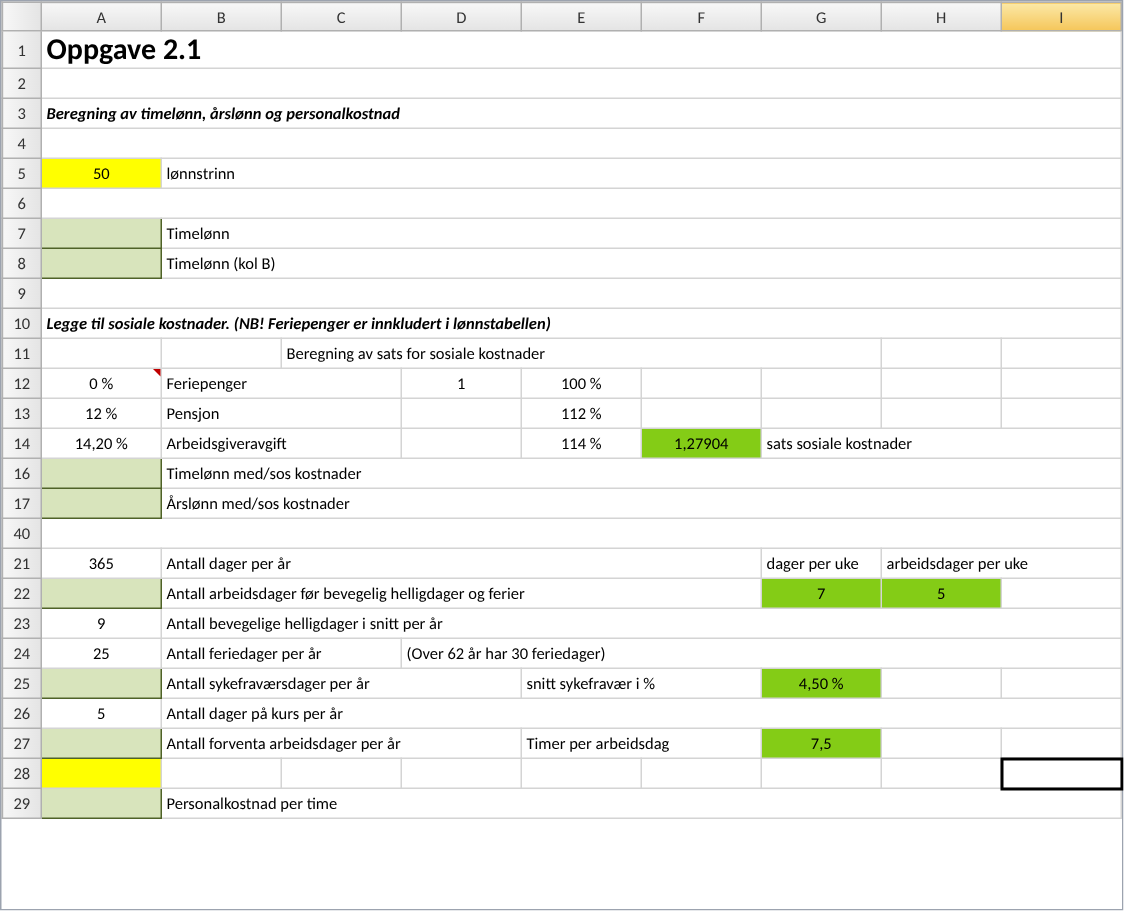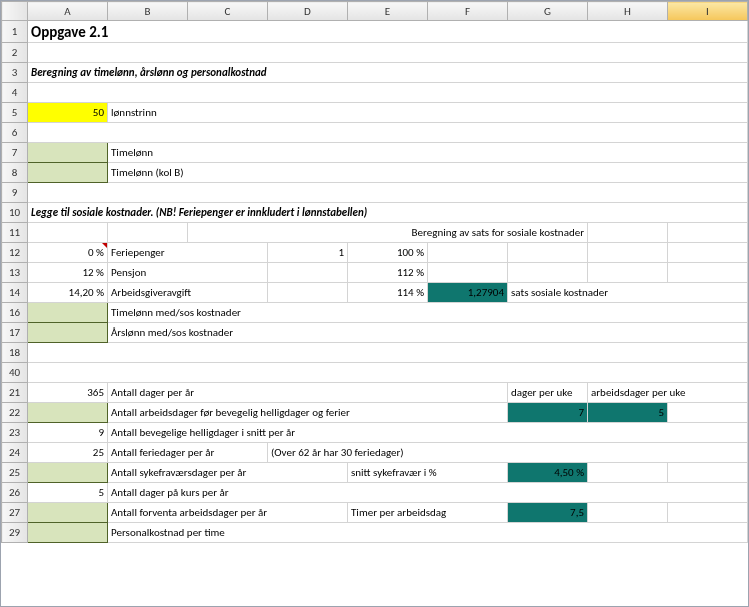--- a/index.html
+++ b/index.html
@@ -39,27 +39,27 @@
     font-size: 11px;
     border: 1px solid #b0b0b0;
     height: 19px;
   }
   th.rowhdr {
     background: linear-gradient(to right, #f7f7f7, #e4e4e4);
     width: 26px;
     text-align: center;
   }
   .row1 td { height: 22px; }
-  .title { font-size: 15px; font-weight: bold; }
+  .title { font-size: 20px; font-weight: bold; }
   .bold { font-weight: bold; font-style: italic; }
-  .right { text-align: right; }
-  .center { text-align: right; }
+  .right { text-align: center; }
+  .center { text-align: left; }
   .yellow { background: #ffff00; }
   .ltgreen { background: #d8e4bc; border: 1px solid #4f6228 !important; }
-  .ltorange { background: #0f766e; }
+  .ltorange { background: #84cc16; }
   .selected-col {
     background: linear-gradient(#fbe8a6, #f5c65a);
   }
   .selected-row {
     background: linear-gradient(to right, #fbe8a6, #f5c65a);
   }
   .active-cell {
     outline: 2px solid #000;
     outline-offset: -1px;
   }
@@ -201,24 +201,20 @@
           <th class="rowhdr">16</th>
     <td class="ltgreen"></td>
     <td colspan="8">Timelønn med/sos kostnader</td>
         </tr>
   <tr>
           <th class="rowhdr">17</th>
     <td class="ltgreen"></td>
     <td colspan="8">Årslønn med/sos kostnader</td>
         </tr>
   <tr>
-          <th class="rowhdr">18</th>
-    <td colspan="9"></td>
-        </tr>
-  <tr>
           <th class="rowhdr">40</th>
     <td colspan="9"></td>
         </tr>
   <tr>
           <th class="rowhdr">21</th>
     <td class="right">365</td>
     <td colspan="5">Antall dager per år</td>
     <td>dager per uke</td>
     <td colspan="2">arbeidsdager per uke</td>
         </tr>
@@ -258,19 +254,31 @@
   <tr>
           <th class="rowhdr">27</th>
     <td class="ltgreen"></td>
     <td colspan="3">Antall forventa arbeidsdager per år</td>
     <td colspan="2">Timer per arbeidsdag</td>
     <td class="ltorange right">7,5</td>
     <td></td>
     <td></td>
         </tr>
   <tr>
+          <th class="rowhdr selected-row">28</th>
+    <td class="yellow"></td>
+    <td></td>
+    <td></td>
+    <td></td>
+    <td></td>
+    <td></td>
+    <td></td>
+    <td></td>
+    <td class="active-cell"></td>
+        </tr>
+  <tr>
           <th class="rowhdr">29</th>
     <td class="ltgreen"></td>
     <td colspan="8">Personalkostnad per time</td>
         </tr>
 </tbody>
     </table>
 </div>
 
 </body></html>

